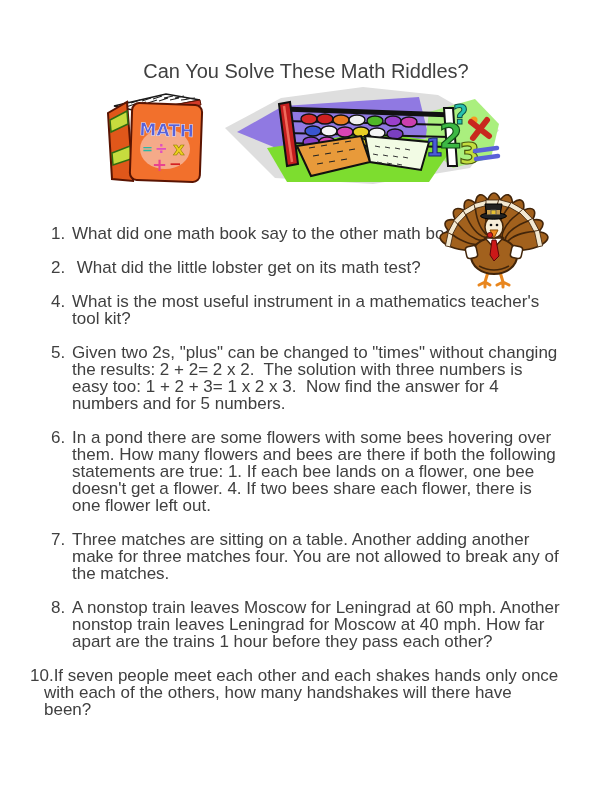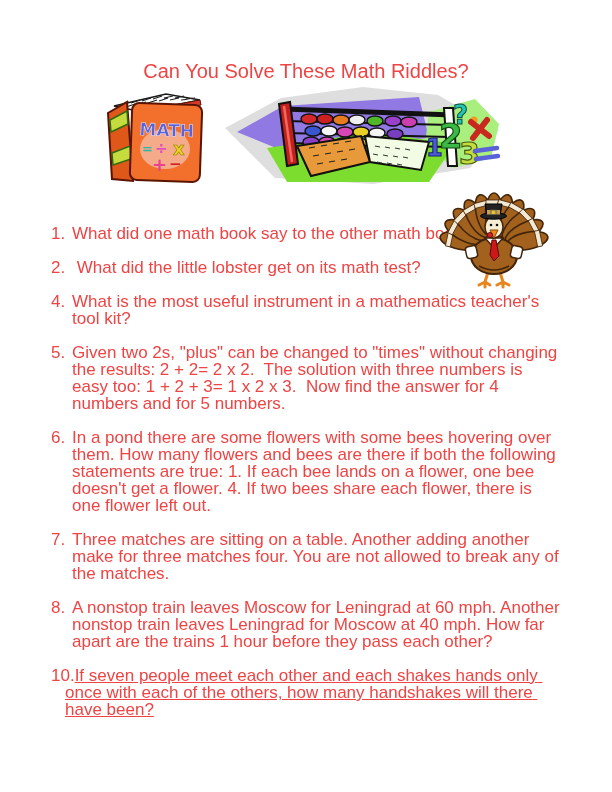--- a/index.html
+++ b/index.html
@@ -1,28 +1,28 @@
 <!DOCTYPE html>
 <html><head>
 <meta charset="utf-8">
 <style>
   html,body{margin:0;padding:0;background:#ffffff;}
   .page{position:relative;width:612px;height:792px;background:#ffffff;overflow:hidden;
-        font-family:"Liberation Sans",sans-serif;color:#ef4444;}
+        font-family:"Liberation Sans",sans-serif;color:#404040;}
   .title{position:absolute;top:59px;left:0;width:612px;margin:0;text-align:center;
          font-size:20px;font-weight:normal;line-height:24px;letter-spacing:0;}
   .art{position:absolute;}
   .art-book{left:100px;top:89px;width:108px;height:96px;}
   .art-tools{left:223px;top:84px;width:278px;height:102px;}
   .art-turkey{left:439px;top:182px;width:110px;height:110px;}
   .riddles{position:absolute;left:0;top:225px;width:561px;margin:0;padding:0;list-style:none;
            font-size:17px;line-height:17px;}
   .riddle{position:relative;margin:0 0 17px;padding-left:72px;text-indent:-21px;}
   .riddle .num{display:inline-block;min-width:21px;text-indent:0;}
-  .riddle.riddle-wide{padding-left:65px;text-indent:-14px;text-decoration:underline;}
+  .riddle.riddle-wide{padding-left:44px;text-indent:-14px;}
   .riddle.riddle-wide .num{min-width:0;}
   .riddle .txt{white-space:pre-wrap;}
   .art svg text{font-family:"DejaVu Sans","Liberation Sans",sans-serif;font-weight:bold;}
 </style>
 </head>
 <body>
 
 <div class="page">
 
   <h1 class="title">Can You Solve These Math Riddles?</h1>

